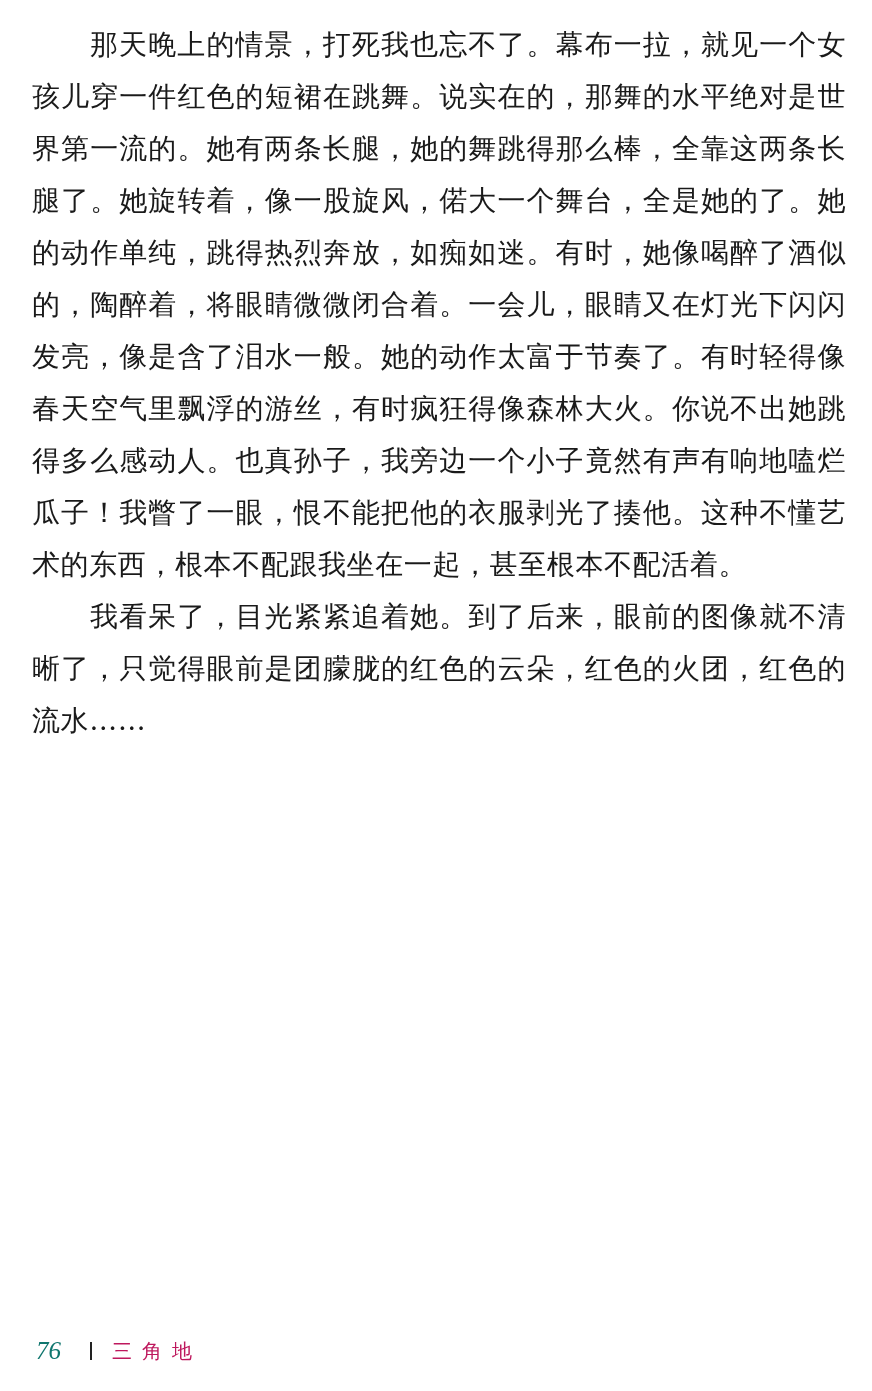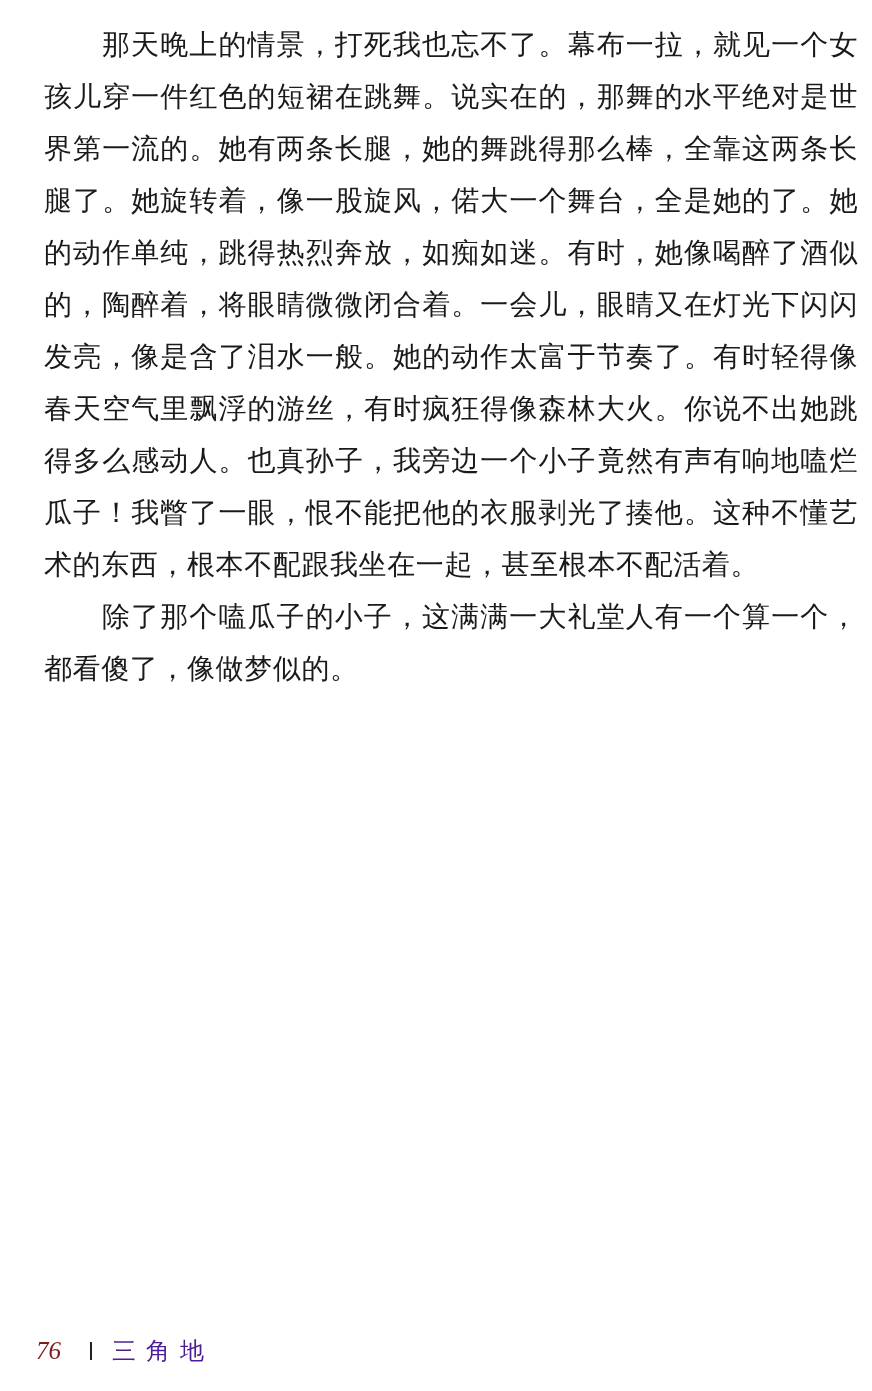--- a/index.html
+++ b/index.html
@@ -9,21 +9,21 @@
     }
     body {
       width: 872px;
       height: 1391px;
       position: relative;
       overflow: hidden;
       color: #1a1a1a;
     }
     .page-body {
       position: absolute;
-      left: 44px;
+      left: 32px;
       top: 19px;
       width: 814px;
       font-family: "DejaVu Serif", "Liberation Serif", serif;
       font-size: 28px;
       line-height: 52px;
     }
     .para {
       margin: 0;
       padding: 0;
       text-indent: 58px;
@@ -37,42 +37,42 @@
       left: 36px;
       top: 1333px;
       height: 36px;
       display: flex;
       align-items: center;
     }
     .page-number {
       font-family: "Liberation Serif", "DejaVu Serif", serif;
       font-style: italic;
       font-size: 25px;
-      color: #7f1d1d;
+      color: #0f766e;
       width: 50px;
     }
     .footer-divider {
       width: 2px;
       height: 18px;
       background: #222;
       margin-left: 4px;
       margin-right: 20px;
     }
     .section-title {
       font-family: Liberation Sans, sans-serif;
-      font-size: 24px;
+      font-size: 20px;
       letter-spacing: 10px;
-      color: #4c1d95;
+      color: #be185d;
     }
   </style>
 </head>
 <body>
 
 <div class="page-body">
   <p class="para">那天晚上的情景，打死我也忘不了。幕布一拉，就见一个女孩儿穿一件红色的短裙在跳舞。说实在的，那舞的水平绝对是世界第一流的。她有两条长腿，她的舞跳得那么棒，全靠这两条长腿了。她旋转着，像一股旋风，偌大一个舞台，全是她的了。她的动作单纯，跳得热烈奔放，如痴如迷。有时，她像喝醉了酒似的，陶醉着，将眼睛微微闭合着。一会儿，眼睛又在灯光下闪闪发亮，像是含了泪水一般。她的动作太富于节奏了。有时轻得像春天空气里飘浮的游丝，有时疯狂得像森林大火。你说不出她跳得多么感动人。也真孙子，我旁边一个小子竟然有声有响地嗑烂瓜子！我瞥了一眼，恨不能把他的衣服剥光了揍他。这种不懂艺术的东西，根本不配跟我坐在一起，甚至根本不配活着。</p>
-  <p class="para">除了那个嗑瓜子的小子，这满满一大礼堂人有一个算一个，都看傻了，像做梦似的。</p>
+  <p class="para">我看呆了，目光紧紧追着她。到了后来，眼前的图像就不清晰了，只觉得眼前是团朦胧的红色的云朵，红色的火团，红色的流水……</p>
 </div>
 
 <div class="page-footer">
   <span class="page-number">76</span>
   <span class="footer-divider"></span>
   <span class="section-title">三角地</span>
 </div>
 
 </body></html>

